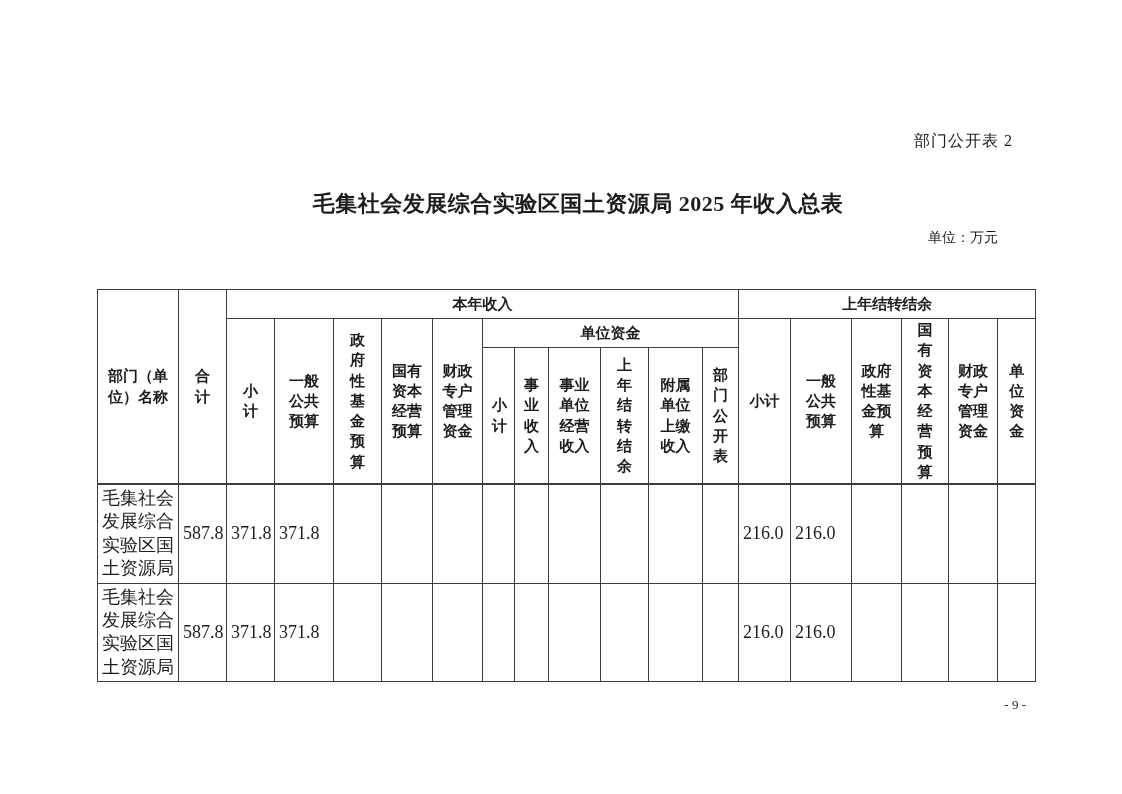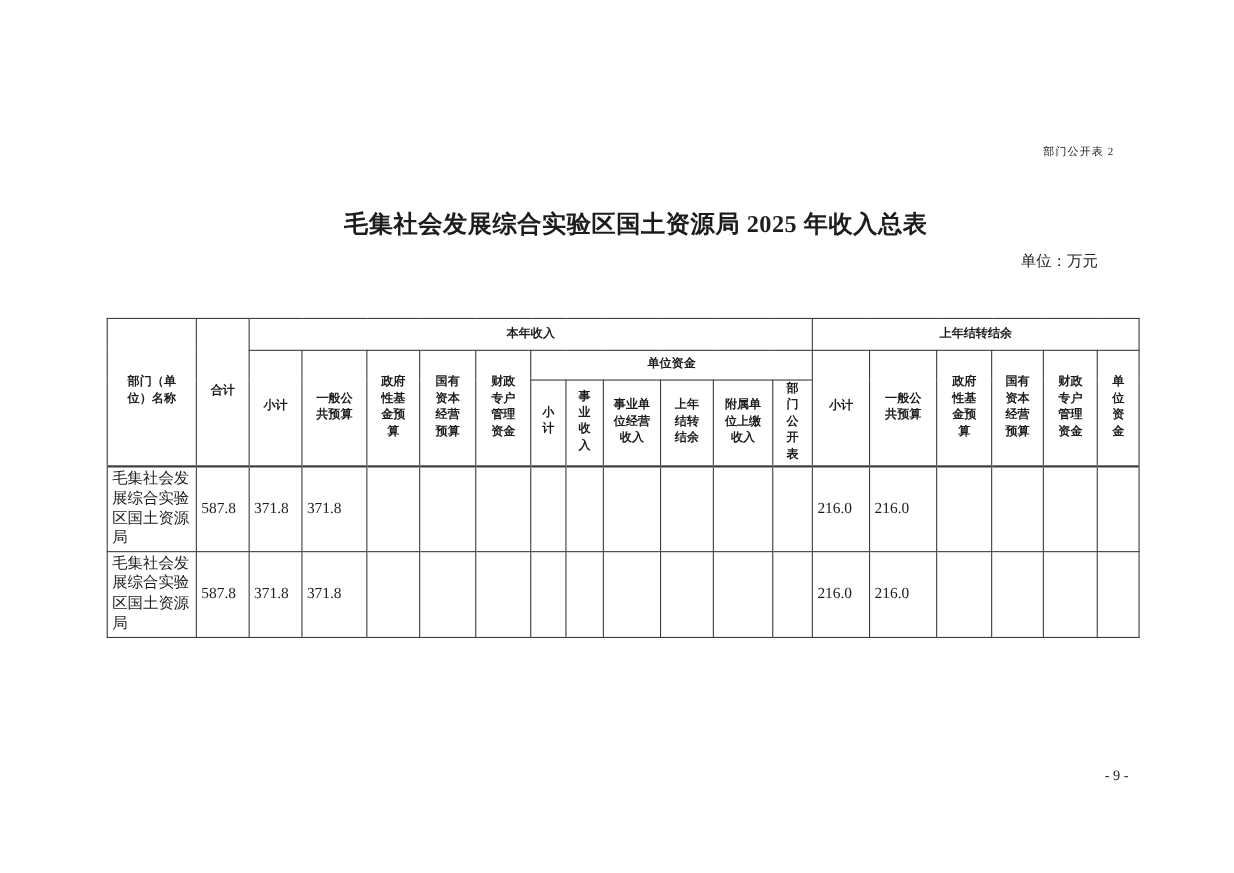--- a/index.html
+++ b/index.html
@@ -9,21 +9,21 @@
     height: 794px;
     background: #ffffff;
     color: #1c1c1c;
     font-family: "Liberation Serif", serif;
     overflow: hidden;
   }
   .corner-label {
     position: absolute;
     top: 131px;
     right: 109px;
-    font-size: 10px;
+    font-size: 16px;
     letter-spacing: 1px;
   }
   .doc-title {
     position: absolute;
     top: 172px;
     left: 0;
     width: 1122px;
     margin: 17px;
     text-align: center;
     font-size: 22px;
@@ -42,36 +42,35 @@
     top: 289px;
     width: 938px;
     border-collapse: collapse;
     table-layout: fixed;
   }
   table.income th, table.income td {
     border: 1px solid #3d3d3d;
     overflow: hidden;
   }
   table.income th {
-    font-size: 11px;
+    font-size: 15px;
     font-weight: bold;
     text-align: center;
     vertical-align: middle;
     padding: 1px 9px;
     line-height: 1.35;
     word-break: break-all;
-    font-family: Liberation Mono, monospace;
   }
   tr.hrow1 { height: 29px; }
   tr.hrow2 { height: 27px; }
   tr.hrow3 { height: 78px; }
   tbody tr.data-row { height: 71px; }
   tbody tr.data-row:first-child td { border-top: 2px solid #3d3d3d; }
   table.income td {
-    font-size: 14px;
+    font-size: 18px;
     vertical-align: middle;
     line-height: 1.3;
   }
   td.name-cell {
     text-align: left;
     padding: 2px 4px;
     word-break: break-all;
   }
   td.num-cell {
     padding: 1px 4px;

